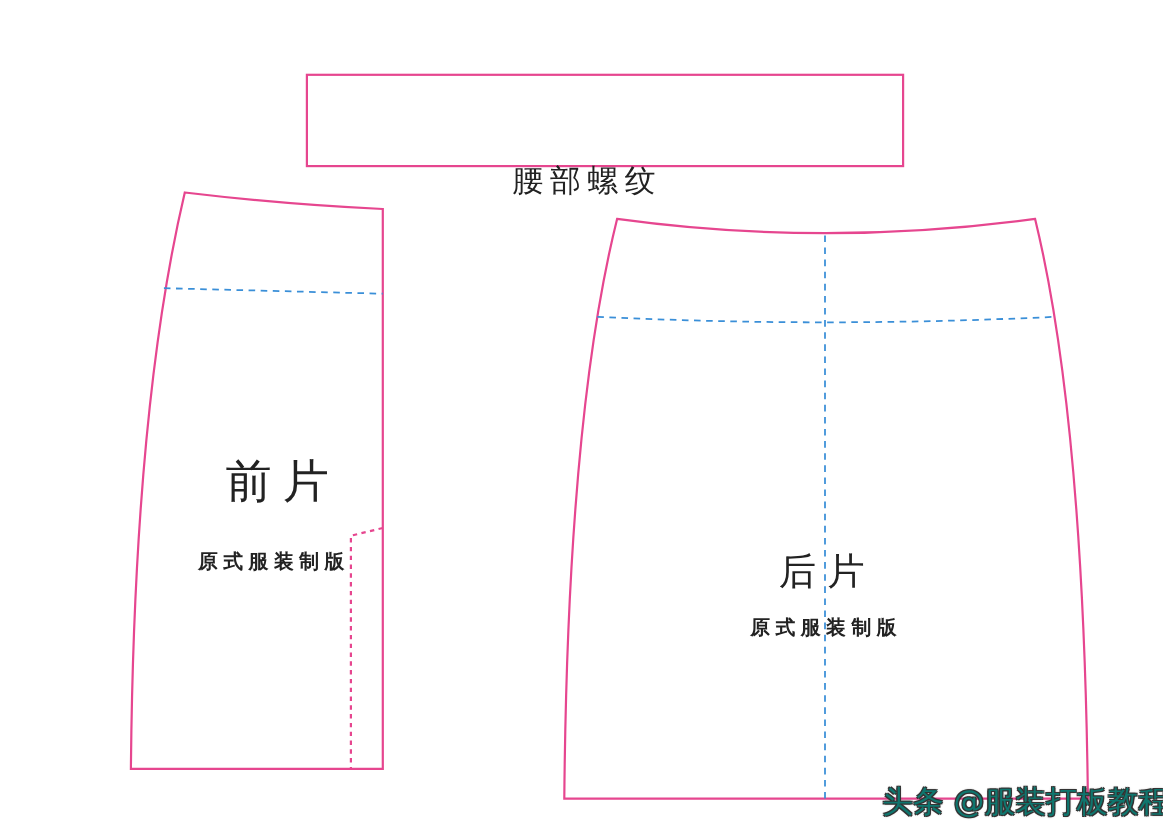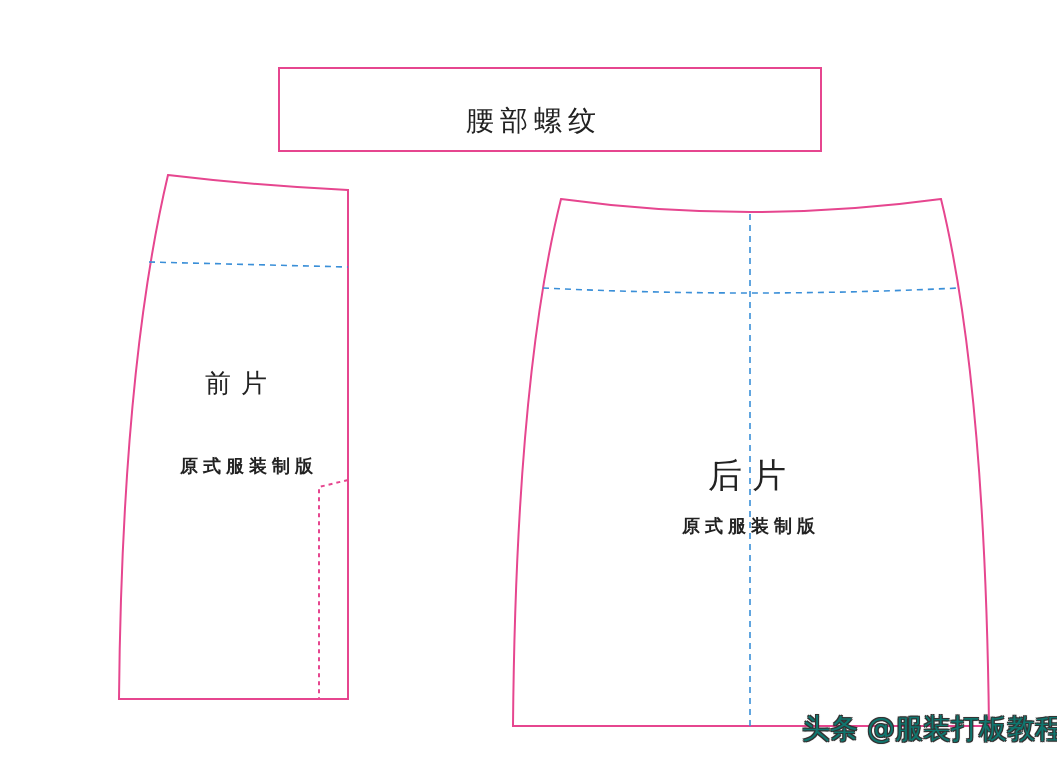--- a/index.html
+++ b/index.html
@@ -19,31 +19,32 @@
     left: 0;
     top: 0;
     width: 1057px;
     height: 763px;
   }
   .label {
     position: absolute;
     color: #222222;
     white-space: nowrap;
     letter-spacing: 4px;
+    margin-top: 44px;
   }
   .waist-label {
     left: 466px;
     top: 102px;
     font-size: 28px;
     letter-spacing: 6px;
   }
   .front-title {
     left: 205px;
     top: 366px;
-    font-size: 26px;
+    font-size: 42px;
     letter-spacing: 10px;
     font-weight: normal;
   }
   .front-sub {
     left: 180px;
     top: 454px;
     font-size: 18px;
     letter-spacing: 5px;
     font-weight: bold;
   }

